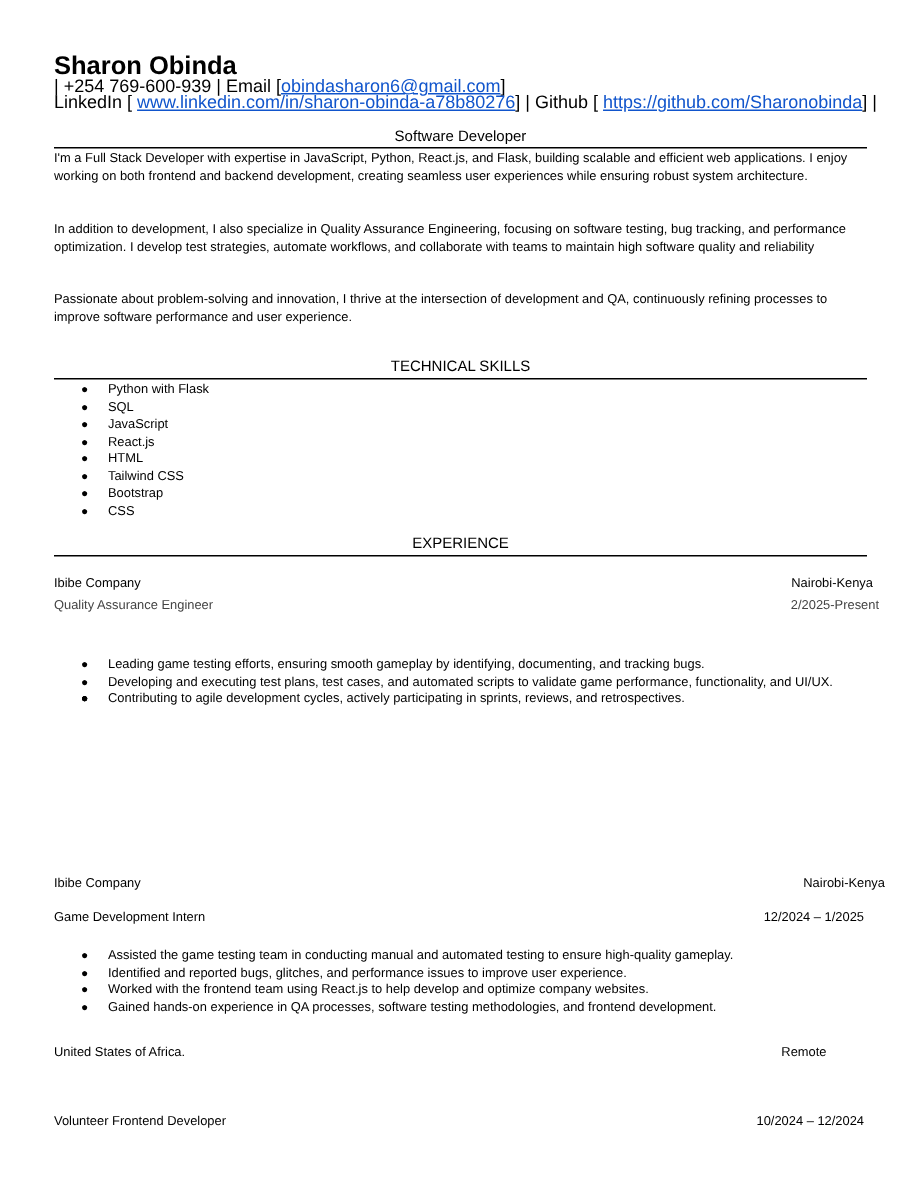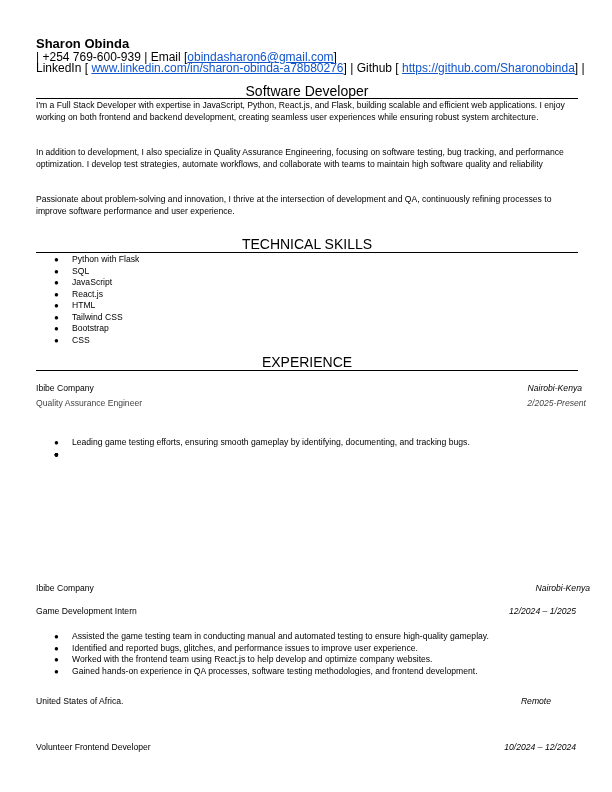--- a/index.html
+++ b/index.html
@@ -1,29 +1,29 @@
 <!DOCTYPE html>
 <html><head>
 <meta charset="utf-8">
 <style>
   html, body { margin: 0; padding: 0; background: #ffffff; }
   body { width: 612px; height: 792px; position: relative; overflow: hidden;
          font-family: "Liberation Sans", sans-serif; color: #000; font-size: 8.6px; }
   .abs { position: absolute; }
-  .name { left: 36px; top: 36px; font-size: 13px; font-weight: bold; line-height: 16px; }
+  .name { left: 36px; top: 36px; font-size: 17px; font-weight: bold; line-height: 16px; }
   .line { left: 36px; font-size: 12px; line-height: 11px; white-space: nowrap; }
   a.link { color: #1155cc; text-decoration: underline; }
-  .heading { left: 36px; width: 542px; text-align: center; font-size: 14px; line-height: 11px; }
+  .heading { left: 36px; width: 542px; text-align: center; font-size: 10px; line-height: 11px; }
   .rule { left: 36px; width: 542px; height: 0; border-top: 1.2px solid #000; }
   .para { left: 36px; width: 545px; font-size: 8.6px; line-height: 11.5px; }
   ul.bullets { position: absolute; margin: 0; padding: 0; list-style: none; }
   ul.bullets li { position: relative; padding-left: 36px; font-size: 8.6px; line-height: 11.5px; }
   ul.bullets li .dot { position: absolute; left: 18px; top: 0; font-size: 8px; }
   .row { left: 36px; width: 510px; font-size: 8.6px; line-height: 11px; }
-  .row .right { position: absolute; right: 0; top: 0; font-style: italic; }
+  .row .right { position: absolute; right: 0; top: 0; }
   .gray { color: #444; }
 </style>
 </head>
 <body>
 
 <div class="abs name">Sharon Obinda</div>
 <div class="abs line" style="top:52px;">
   <span> | +254 769-600-939 | Email [</span><a class="link">obindasharon6@gmail.com</a><span>]</span>
 </div>
 <div class="abs line" style="top:63px;">
@@ -55,25 +55,25 @@
 <div class="abs row" style="top:383px;">
   <span>Ibibe Company</span>
   <span class="right" style="right:-36px;">Nairobi-Kenya</span>
 </div>
 <div class="abs row gray" style="top:398px;">
   <span>Quality Assurance Engineer</span>
   <span class="right" style="right:-40px;">2/2025-Present</span>
 </div>
 <ul class="bullets" style="left:36px; top:437px; width:540px;">
   <li><span class="dot">●</span><span>Leading game testing efforts, ensuring smooth gameplay by identifying, documenting, and tracking bugs.</span></li>
+  <li><span class="dot">●</span><span>Developing and executing test plans, test cases, and automated scripts to validate game performance, functionality, and UI/UX.</span></li>
   <li><span class="dot">●</span></li>
   <li><span class="dot">●</span></li>
   <li><span class="dot">●</span></li>
-  <li><span class="dot">●</span></li>
-  <li><span class="dot">●</span></li>
+  <li><span class="dot">●</span><span>Contributing to agile development cycles, actively participating in sprints, reviews, and retrospectives.</span></li>
 </ul>
 
 <div class="abs row" style="top:583px;">
   <span>Ibibe Company</span>
   <span class="right" style="right:-44px;">Nairobi-Kenya</span>
 </div>
 <div class="abs row" style="top:606px;">
   <span>Game Development Intern</span>
   <span class="right" style="right:-30px;">12/2024 – 1/2025</span>
 </div>

